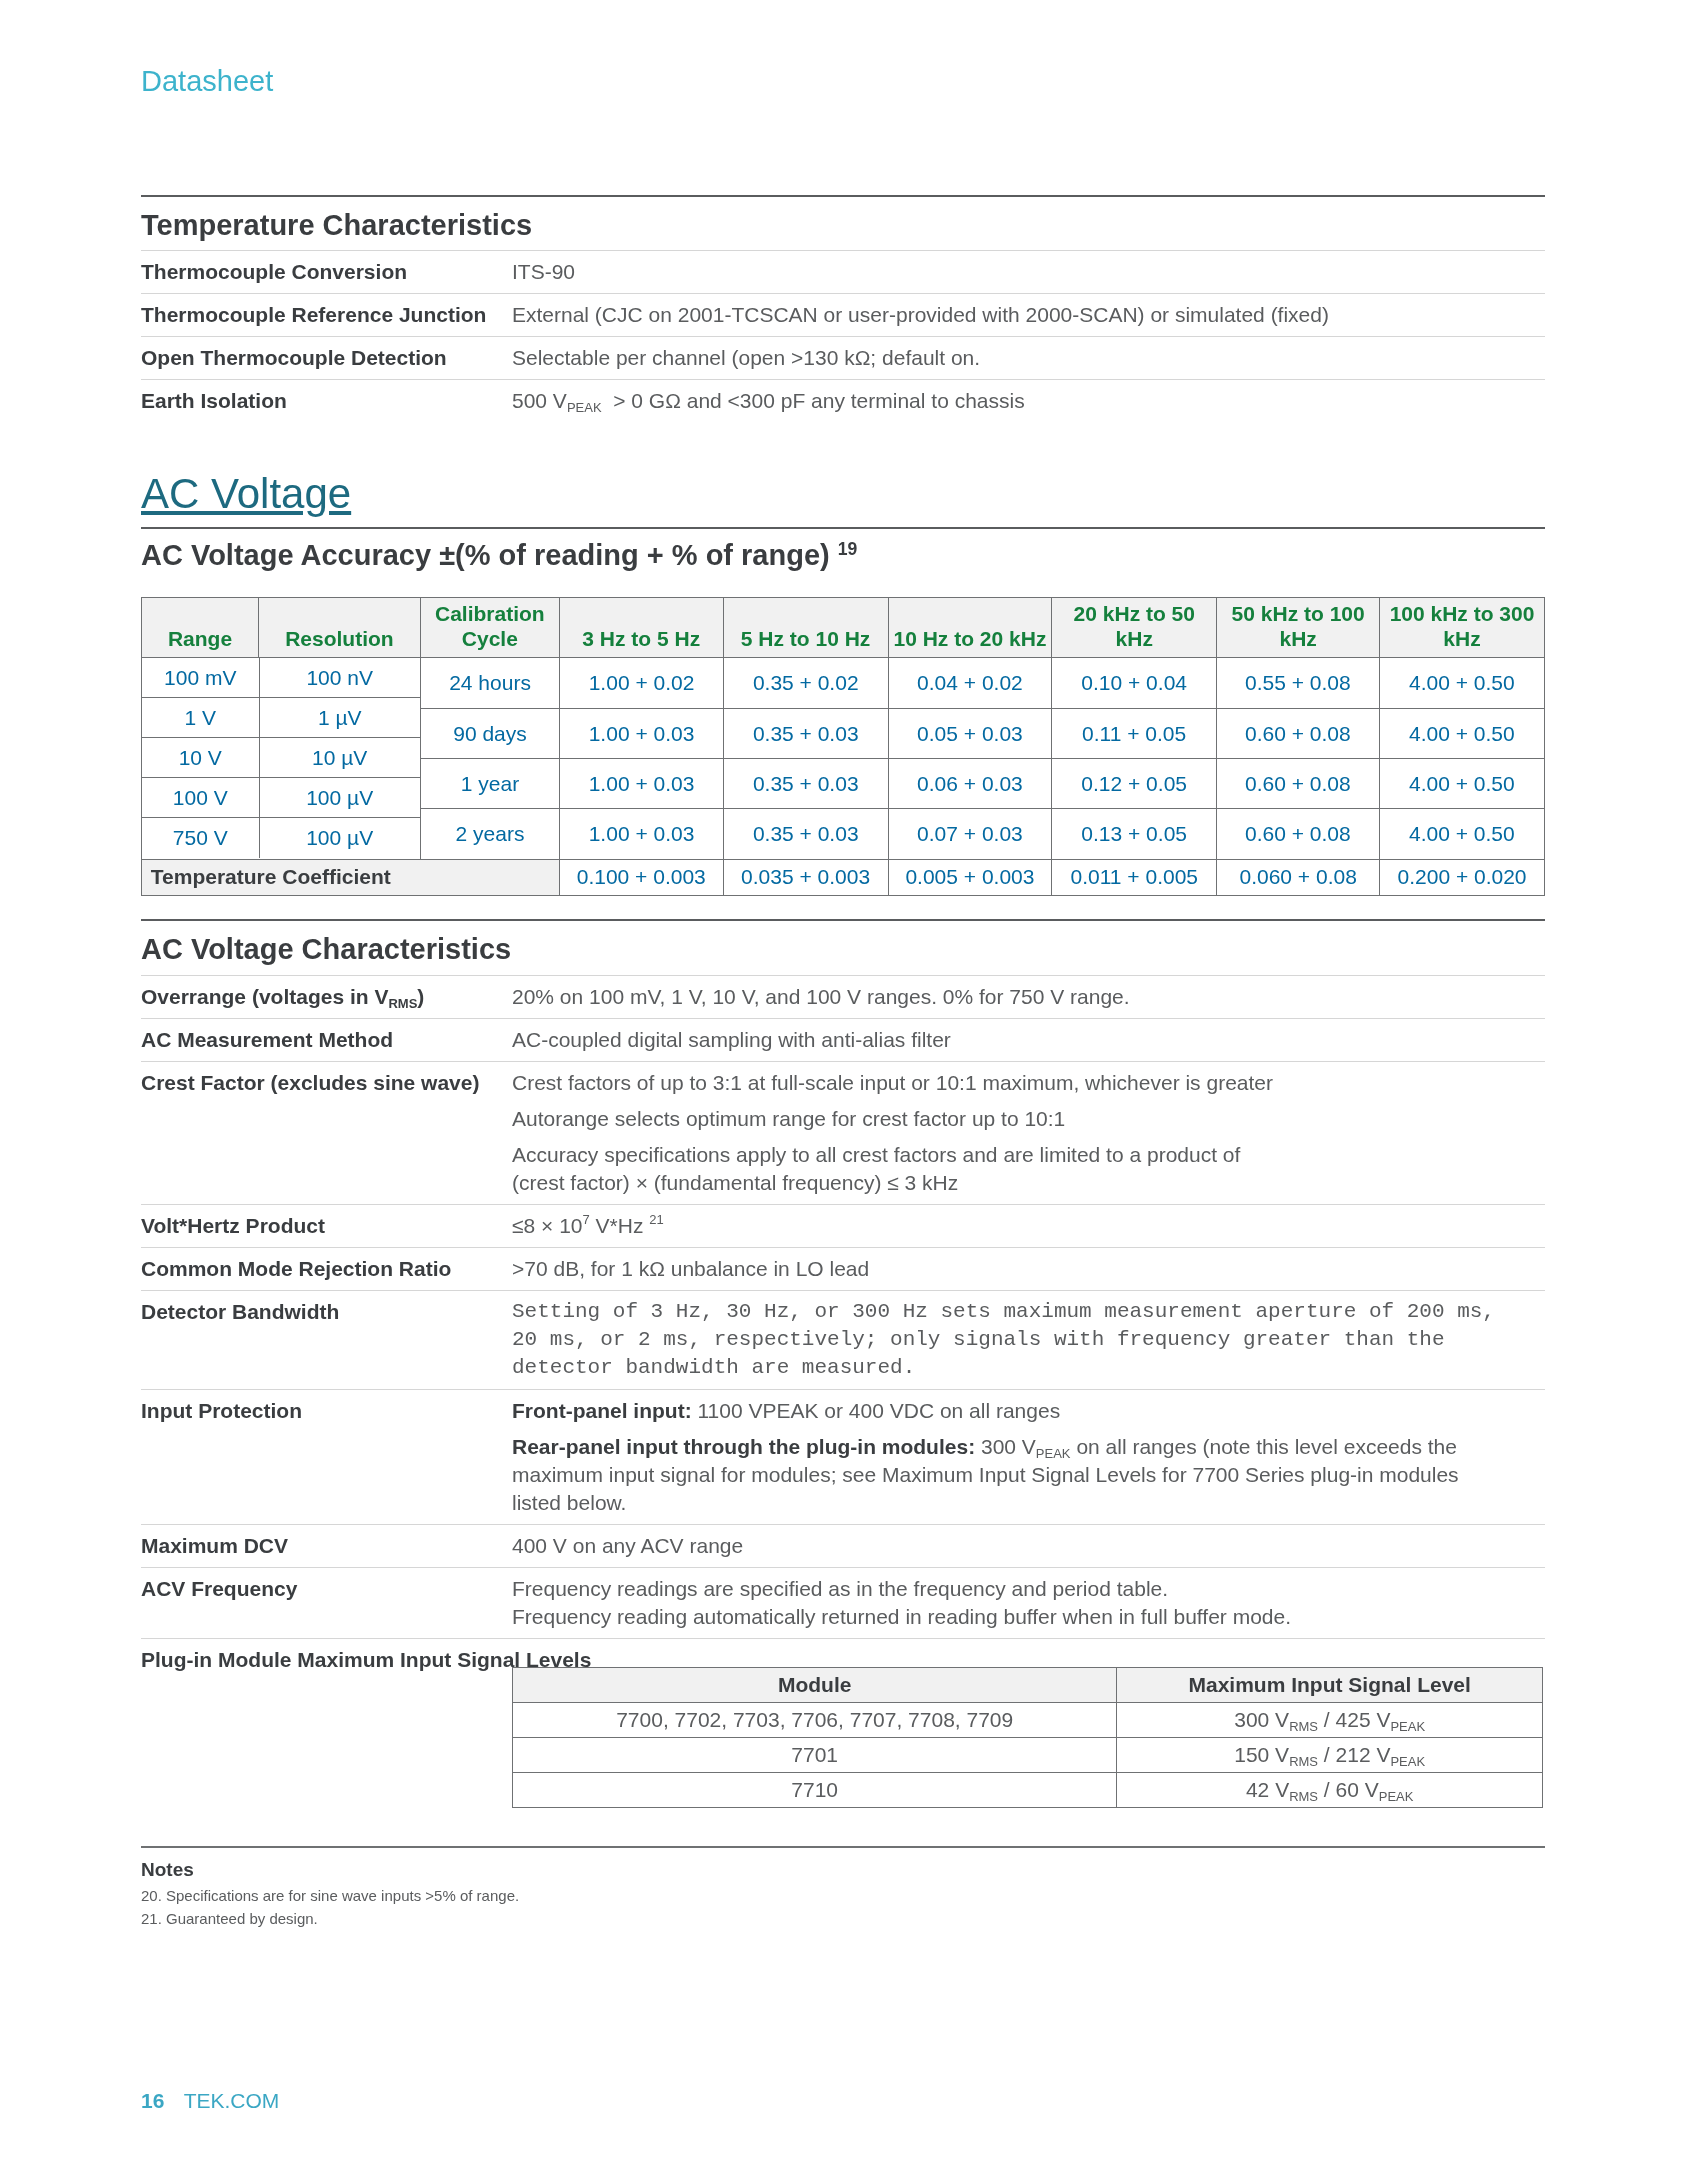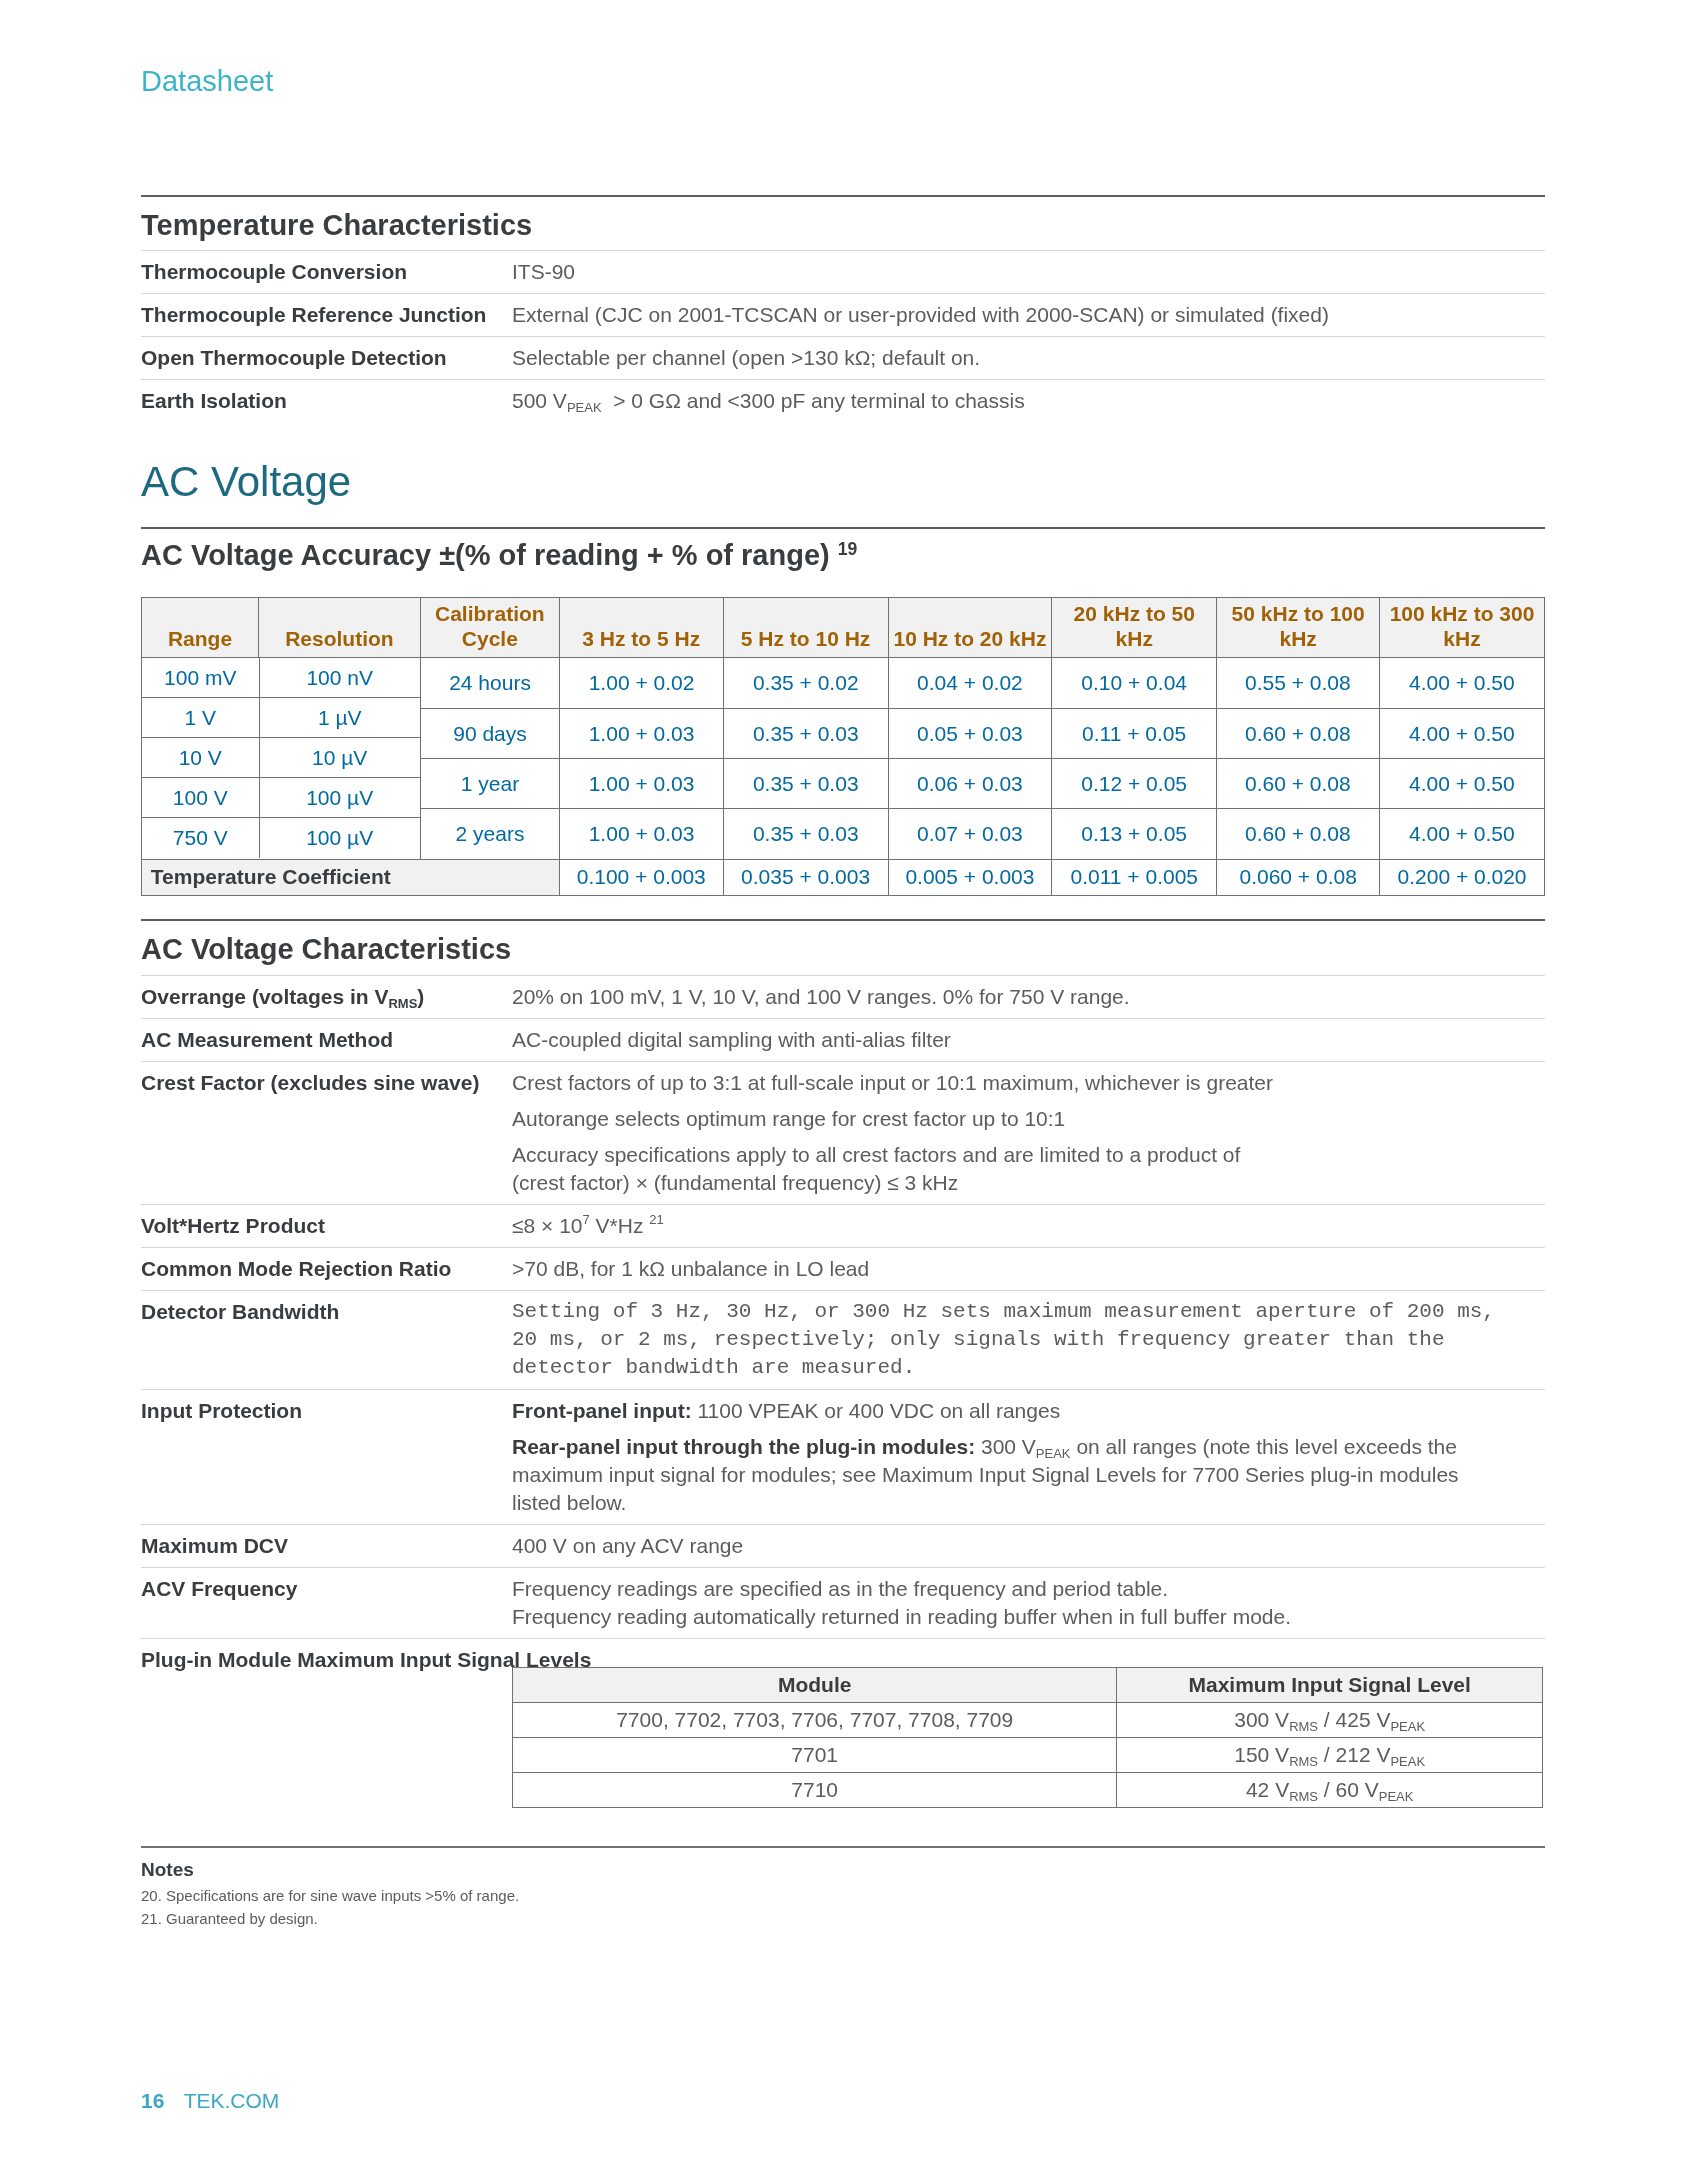--- a/index.html
+++ b/index.html
@@ -13,21 +13,21 @@
   .spec-label { width: 371px; flex: none; font-weight: bold; color: #3a3d40; }
   .spec-value { flex: 1; color: #5a5c5e; }
   .spec-value p { margin: 0 0 8px 0; }
   .spec-value p:last-child { margin-bottom: 0; }
   .spec-value b { color: #3a3d40; }
   sub { font-size: 13px; vertical-align: -4.4px; line-height: 0; }
   sup { font-size: 13px; vertical-align: 8.8px; line-height: 0; }
   .big-title { font-size: 42px; color: #1d6a80; font-weight: normal; line-height: 49px; }
   table { border-collapse: collapse; }
   .acc td, .acc th { border: 0.9px solid #6f7173; text-align: center; font-size: 21px; color: #0369a1; padding: 0 3.5px; }
-  .acc th { background: #f1f1f1; color: #a16207; font-weight: bold; line-height: 25.5px; vertical-align: bottom; padding-bottom: 5.3px; }
+  .acc th { background: #f1f1f1; color: #15803d; font-weight: bold; line-height: 25.5px; vertical-align: bottom; padding-bottom: 5.3px; }
   .acc .tc-label { background: #f1f1f1; text-align: left; font-weight: bold; color: #3a3d40; padding-left: 8.8px; }
   .mod td, .mod th { border: 0.9px solid #6f7173; text-align: center; font-size: 21px; color: #5a5c5e; height: 35px; }
   .mod th { background: #f1f1f1; color: #3a3d40; font-weight: bold; }
   .notes-title { font-size: 19px; font-weight: bold; color: #3a3d40; }
   .note { font-size: 15px; color: #5a5c5e; line-height: 23px; }
   .footer { position: absolute; left: 141px; top: 2089px; font-size: 21px; color: #3ba7c4; }
   .footer .pg { font-weight: bold; margin-right: 19.3px; }
 </style>
 </head>
 <body>
@@ -47,21 +47,21 @@
   <div class="spec-row">
     <div class="spec-label">Open Thermocouple Detection</div>
     <div class="spec-value">Selectable per channel (open &gt;130 kΩ; default on.</div>
   </div>
   <div class="spec-row">
     <div class="spec-label">Earth Isolation</div>
     <div class="spec-value"><span>500 V</span><sub>PEAK</sub><span style="white-space:pre">  &gt; 0 GΩ and &lt;300 pF any terminal to chassis</span></div>
   </div>
 </div>
 
-<div class="sec big-title" style="top:457px;">AC Voltage</div>
+<div class="sec big-title" style="top:469px;text-decoration:underline;">AC Voltage</div>
 
 <div class="sec thick-rule" style="top:527px;">
   <div class="sec-title" style="margin-top:8.8px; margin-bottom:24px;"><span>AC Voltage Accuracy ±(% of reading + % of range)</span> <sup style="font-size:17.6px; vertical-align:10.5px;">19</sup></div>
   <table class="acc" style="width:1404px;">
     <colgroup>
       <col style="width:117px">
         <col style="width:162px">
         <col style="width:139px">
       <col style="width:164px">
         <col style="width:165px">

